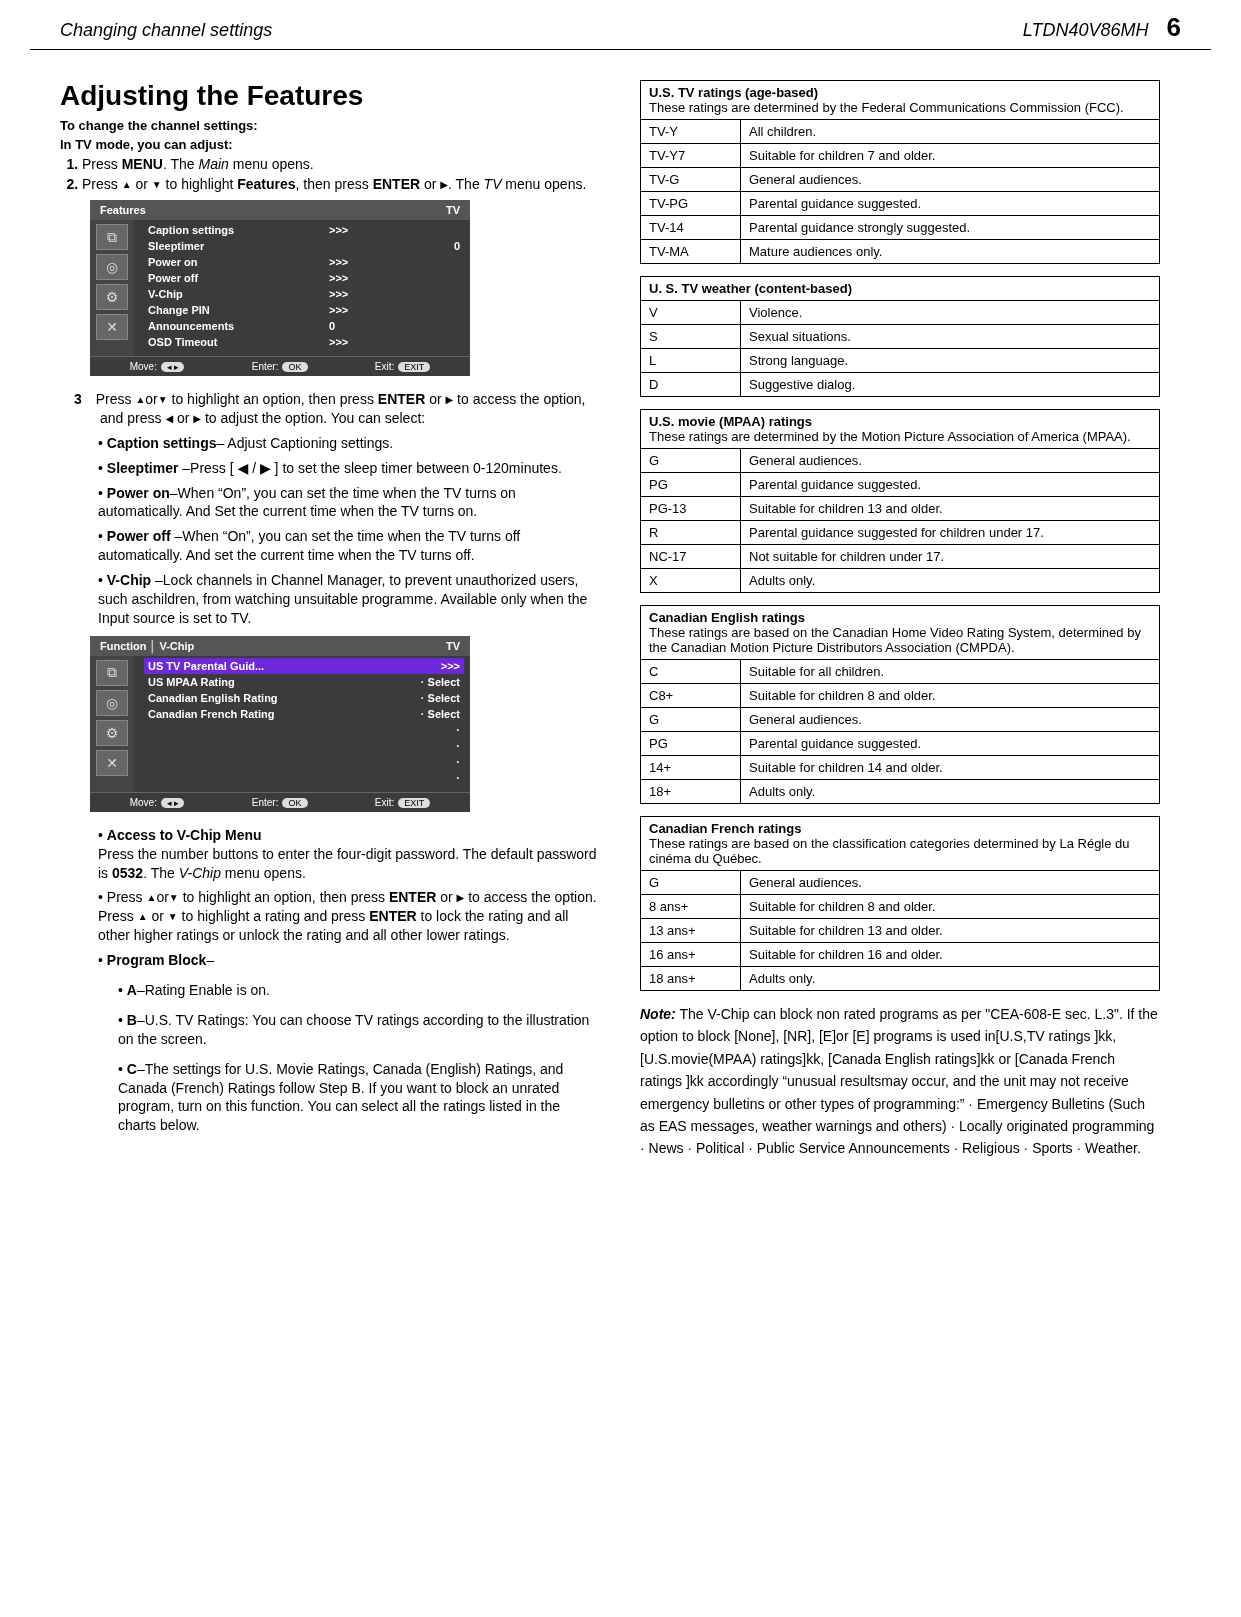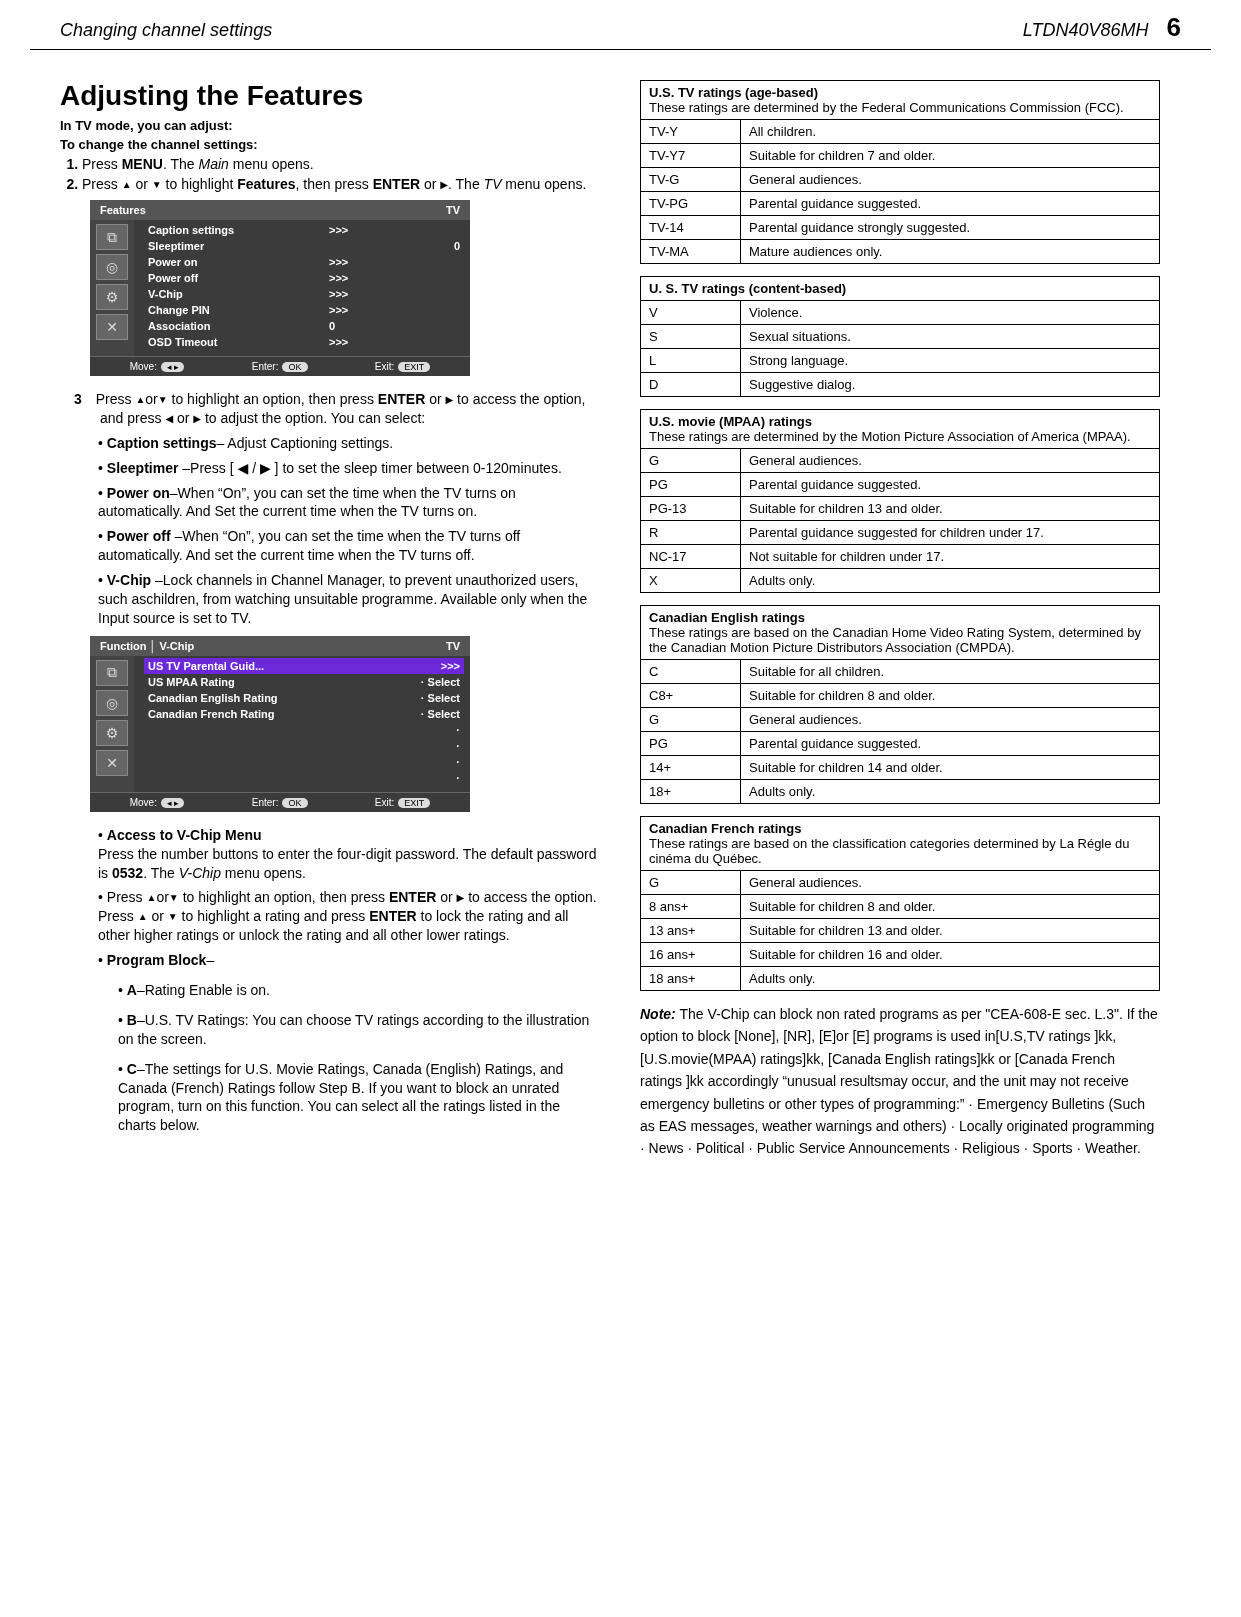--- a/index.html
+++ b/index.html
@@ -168,22 +168,22 @@
     <span class="hdr-model">LTDN40V86MH</span>
     <span class="hdr-page">6</span>
   </span>
 </div>
 <div class="rule"></div>
 
 <div class="content">
 
   <div class="col col-left">
     <h1 class="title">Adjusting the Features</h1>
+    <p class="sub">To change the channel settings:</p>
     <p class="sub">In TV mode, you can adjust:</p>
-    <p class="sub">To change the channel settings:</p>
 
     <ol class="numlist">
       <li>
         <span>Press </span><span class="bold">MENU</span><span>. The </span><span class="ital">Main</span><span> menu opens.</span>
       </li>
       <li>
         <span>Press </span><span class="tri">▲</span><span> or </span><span class="tri">▼</span><span> to highlight </span><span class="bold">Features</span><span>, then press </span><span class="bold">ENTER</span><span> or </span><span class="tri">▶</span><span>. The </span><span class="ital">TV</span><span> menu opens.</span>
       </li>
     </ol>
 
@@ -224,21 +224,21 @@
               <span class="lbl">V-Chip</span>
               <span class="arr">&gt;&gt;&gt;</span>
               <span class="val"></span>
             </div>
             <div class="osd-row">
               <span class="lbl">Change PIN</span>
               <span class="arr">&gt;&gt;&gt;</span>
               <span class="val"></span>
             </div>
             <div class="osd-row">
-              <span class="lbl">Association</span>
+              <span class="lbl">Announcements</span>
               <span class="arr">0</span>
               <span class="val"></span>
             </div>
             <div class="osd-row">
               <span class="lbl">OSD Timeout</span>
               <span class="arr">&gt;&gt;&gt;</span>
               <span class="val"></span>
             </div>
           </div>
       </div>
@@ -365,21 +365,21 @@
           </div>
           <div class="rt-row">
             <div class="rt-c1">TV-MA</div>
             <div class="rt-c2">Mature audiences only.</div>
           </div>
         </div>
     </div>
 
     <div class="rt-table">
       <div class="rt-head">
-          <div class="t">U. S. TV ratings (content-based)</div>
+          <div class="t">U. S. TV weather (content-based)</div>
         </div>
       <div id="t2body">
           <div class="rt-row">
             <div class="rt-c1">V</div>
             <div class="rt-c2">Violence.</div>
           </div>
           <div class="rt-row">
             <div class="rt-c1">S</div>
             <div class="rt-c2">Sexual situations.</div>
           </div>

